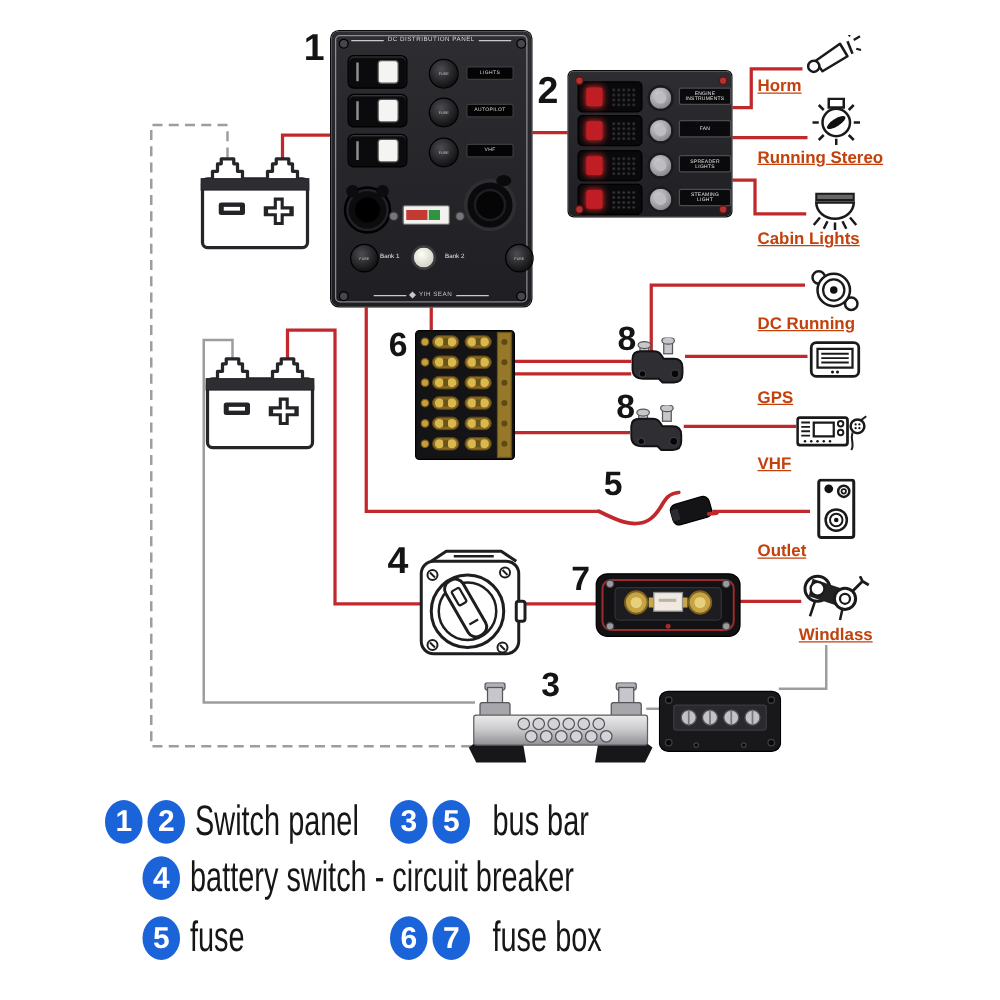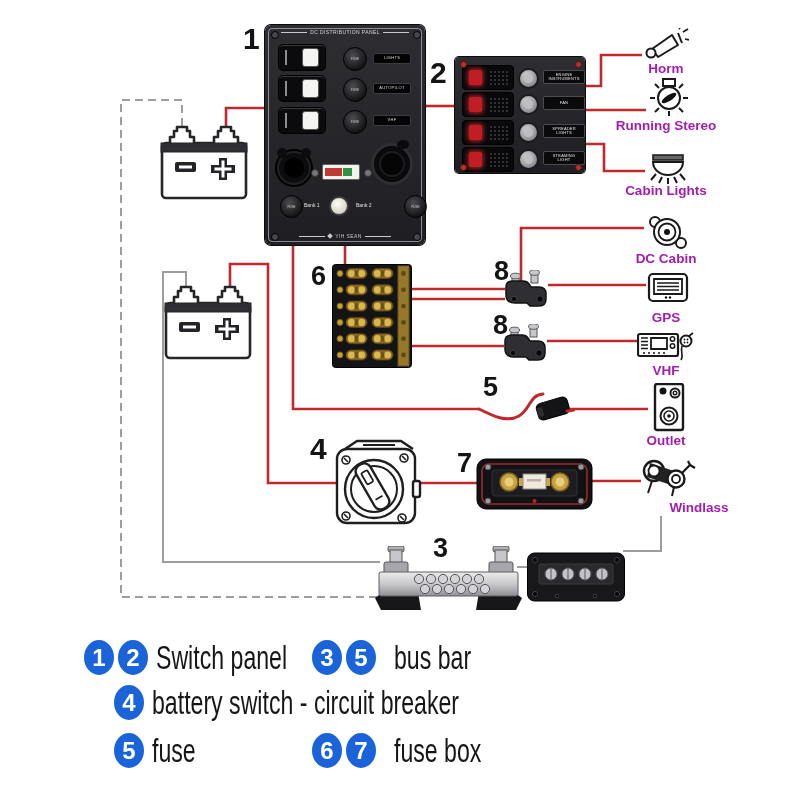--- a/index.html
+++ b/index.html
@@ -73,22 +73,22 @@
              border:2px solid #1b1b1e; box-sizing:content-box; }
   .breaker::after { content:""; position:absolute; inset:4px; border-radius:50%; background:#bdbdc2; }
   .plate2 { position:absolute; left:88px; width:42px; height:14px; background:#0a0a0c;
             border:1px solid #4b4b51; border-radius:2px; color:#e2e2e2; font-size:4px;
             line-height:4.5px; display:flex; align-items:center; justify-content:center;
             text-align:center; letter-spacing:.2px; padding:0 2px; box-sizing:border-box; }
 
   .marker { position:absolute; font-size:27px; font-weight:bold; color:#141414; }
   .marker.big { font-size:30px; }
 
-  .dev-label { position:absolute; width:120px; text-align:center; font-size:13.5px; font-weight:bold;
-               color:#a21caf; line-height:15px; }
+  .dev-label { position:absolute; width:120px; text-align:left; font-size:13.5px; font-weight:bold;
+               color:#c2410c; line-height:15px;text-decoration:underline; }
   .icon { position:absolute; }
   .icon path, .icon circle, .icon rect, .icon line, .icon ellipse
         { vector-effect:non-scaling-stroke; }
 
   
   .lgroup { position:absolute; display:flex; align-items:center; gap:4px; }
   .badge { width:30px; height:35px; border-radius:50%; background:var(--legend-badge,#1a63d8);
            color:#fff; font-size:24px; font-weight:bold; display:inline-flex; align-items:center;
            justify-content:center; flex:0 0 auto; }
   .ltext { font-size:34px; color:#161616; white-space:nowrap; transform:scaleX(.68);
@@ -434,21 +434,21 @@
 
   <svg class="abs icon" style="left:645px;top:213px" width="44" height="38" viewBox="0 0 44 38">
     <g fill="#fff" stroke="#1a1a1a" stroke-width="2">
       <circle cx="10" cy="9" r="5"></circle>
       <circle cx="36" cy="30" r="5"></circle>
       <circle cx="22" cy="19" r="13"></circle>
       <circle cx="22" cy="19" r="8.5" stroke-width="1.8"></circle>
     </g>
     <circle cx="22" cy="19" r="3" fill="#111"></circle>
   </svg>
-  <div class="dev-label" style="left:606px;top:251px">DC Cabin</div>
+  <div class="dev-label" style="left:606px;top:251px">DC Running</div>
 
   <svg class="abs icon" style="left:647px;top:272px" width="42" height="34" viewBox="0 0 42 34">
     <rect x="2" y="2" width="38" height="27" rx="4" fill="#fff" stroke="#1a1a1a" stroke-width="2.2"></rect>
     <rect x="7" y="7" width="28" height="15" fill="#fff" stroke="#1a1a1a" stroke-width="1.8"></rect>
     <path d="M10,11 H32 M10,14.5 H32 M10,18 H32" stroke="#1a1a1a" stroke-width="1.5"></path>
     <circle cx="19" cy="25.5" r="1.2" fill="#111"></circle>
       <circle cx="23" cy="25.5" r="1.2" fill="#111"></circle>
   </svg>
   <div class="dev-label" style="left:606px;top:310px">GPS</div>
 

